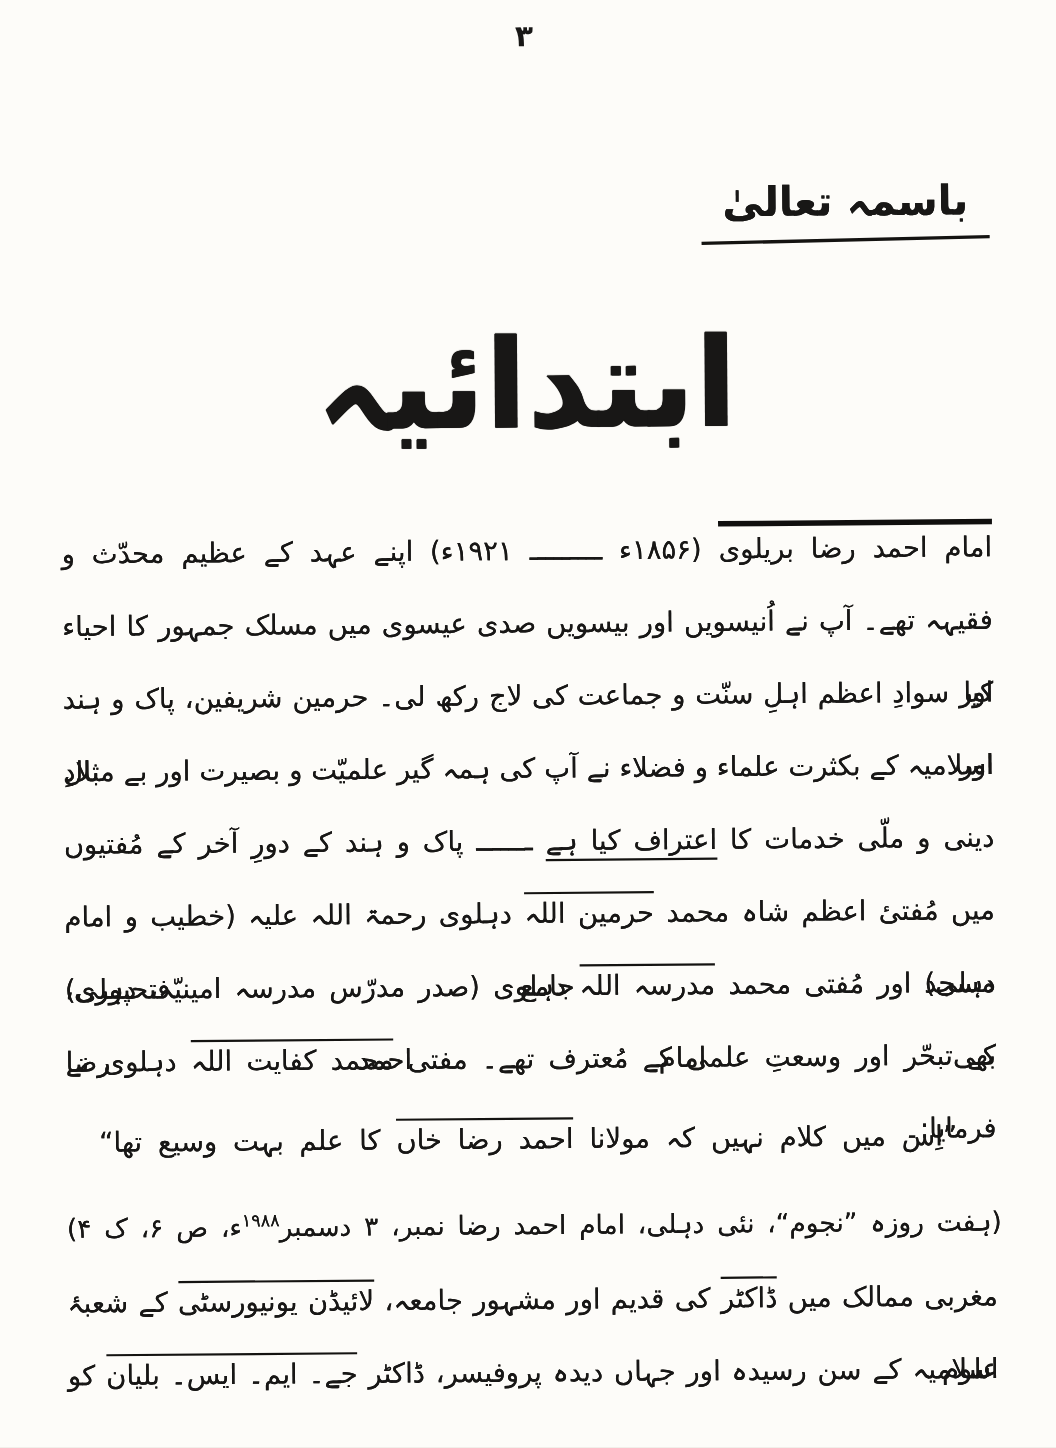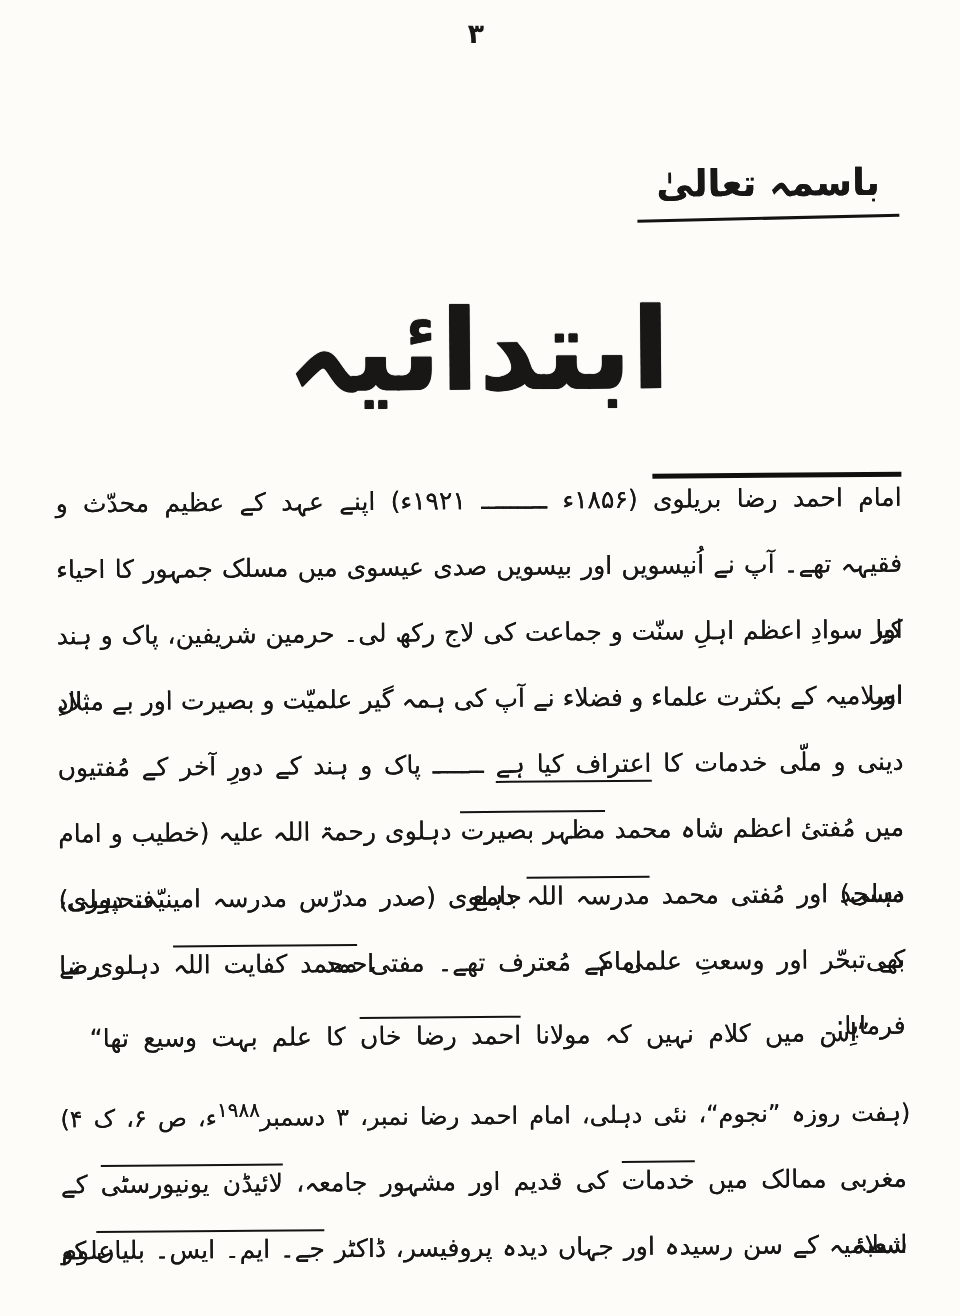--- a/index.html
+++ b/index.html
@@ -49,21 +49,21 @@
     white-space: normal; overflow: visible;
     text-shadow: 0 0 .4px currentColor;
   }
   .ov  { border-top: 2px solid #141311; padding-top: 3px; }
   .ov-heavy { border-top: 5px solid #100f0e; padding-top: 6px; }
   .ul  { border-bottom: 2px solid #141311; padding-bottom: 2px; }
 
   .quote-line   { margin: 7px 36px 0 30px; }
   .ref-line     { margin: 6px -4px 0 0; font-size: 24px; }
   .para2        { margin-top: 8px; }
-  .sup-year     { font-size: 20px; vertical-align: super; letter-spacing: 1px; }
+  .sup-year     { font-size: 16px; vertical-align: super; letter-spacing: 1px; }
 </style>
 </head>
 <body>
 
 <div class="page">
   <div class="speckles"></div>
 
   <div class="tilt">
 
     <div class="page-number">۳</div>
@@ -80,31 +80,31 @@
       <div class="line"><span class="ov-heavy">امام احمد رضا بریلوی</span> <span>(۱۸۵۶ء ـــــــــ ۱۹۲۱ء) اپنے عہد کے عظیم محدّث و</span></div>
 
       <div class="line">فقیہہ تھے۔ آپ نے اُنیسویں اور بیسویں صدی عیسوی میں مسلک جمہور کا احیاء کیا</div>
 
       <div class="line">اور سوادِ اعظم اہلِ سنّت و جماعت کی لاج رکھ لی۔ حرمین شریفین، پاک و ہند اور بلادِ</div>
 
       <div class="line">اسلامیہ کے بکثرت علماء و فضلاء نے آپ کی ہمہ گیر علمیّت و بصیرت اور بے مثال</div>
 
       <div class="line"><span>دینی و ملّی خدمات کا</span> <span class="ul">اعتراف کیا ہے</span> <span>ـــــــ پاک و ہند کے دورِ آخر کے مُفتیوں</span></div>
 
-      <div class="line"><span>میں مُفتیٔ اعظم شاہ محمد</span> <span class="ov">مظہر بصیرت</span> <span>دہلوی رحمۃ اللہ علیہ (خطیب و امام مسجد جامع فتحپوری،</span></div>
+      <div class="line"><span>میں مُفتیٔ اعظم شاہ محمد</span> <span class="ov">حرمین اللہ</span> <span>دہلوی رحمۃ اللہ علیہ (خطیب و امام مسجد جامع فتحپوری،</span></div>
 
       <div class="line"><span>دہلی) اور مُفتی محمد</span> <span class="ov">مدرسہ اللہ</span> <span>دہلوی (صدر مدرّس مدرسہ امینیّہ، دہلی) بھی امام احمد رضا</span></div>
 
       <div class="line"><span>کے تبحّر اور وسعتِ علمی کے مُعترف تھے۔ مفتی</span> <span class="ov">محمد کفایت اللہ</span> <span>دہلوی نے فرمایا:۔</span></div>
 
       <div class="line quote-line"><span>”اِس میں کلام نہیں کہ مولانا</span> <span class="ov">احمد رضا خاں</span> <span>کا علم بہت وسیع تھا“</span></div>
 
       <div class="line ref-line"><span>(ہفت روزہ ”نجوم“، نئی دہلی، امام احمد رضا نمبر، ۳ دسمبر</span><span class="sup-year">۱۹۸۸</span><span>ء، ص ۶، ک ۴)</span></div>
 
       <div class="para2">
-        <div class="line"><span>مغربی ممالک میں</span> <span class="ov">خدمات</span> <span>کی قدیم اور مشہور جامعہ،</span> <span class="ov">لائیڈن یونیورسٹی</span> <span>کے شعبۂ علوم</span></div>
+        <div class="line"><span>مغربی ممالک میں</span> <span class="ov">ڈاکٹر</span> <span>کی قدیم اور مشہور جامعہ،</span> <span class="ov">لائیڈن یونیورسٹی</span> <span>کے شعبۂ علوم</span></div>
 
         <div class="line"><span>اسلامیہ کے سن رسیدہ اور جہاں دیدہ پروفیسر، ڈاکٹر</span> <span class="ov">جے۔ ایم۔ ایس۔ بلیان</span> <span>کو</span></div>
       </div>
 
     </div>
   </div>
 </div>
 
 </body></html>

